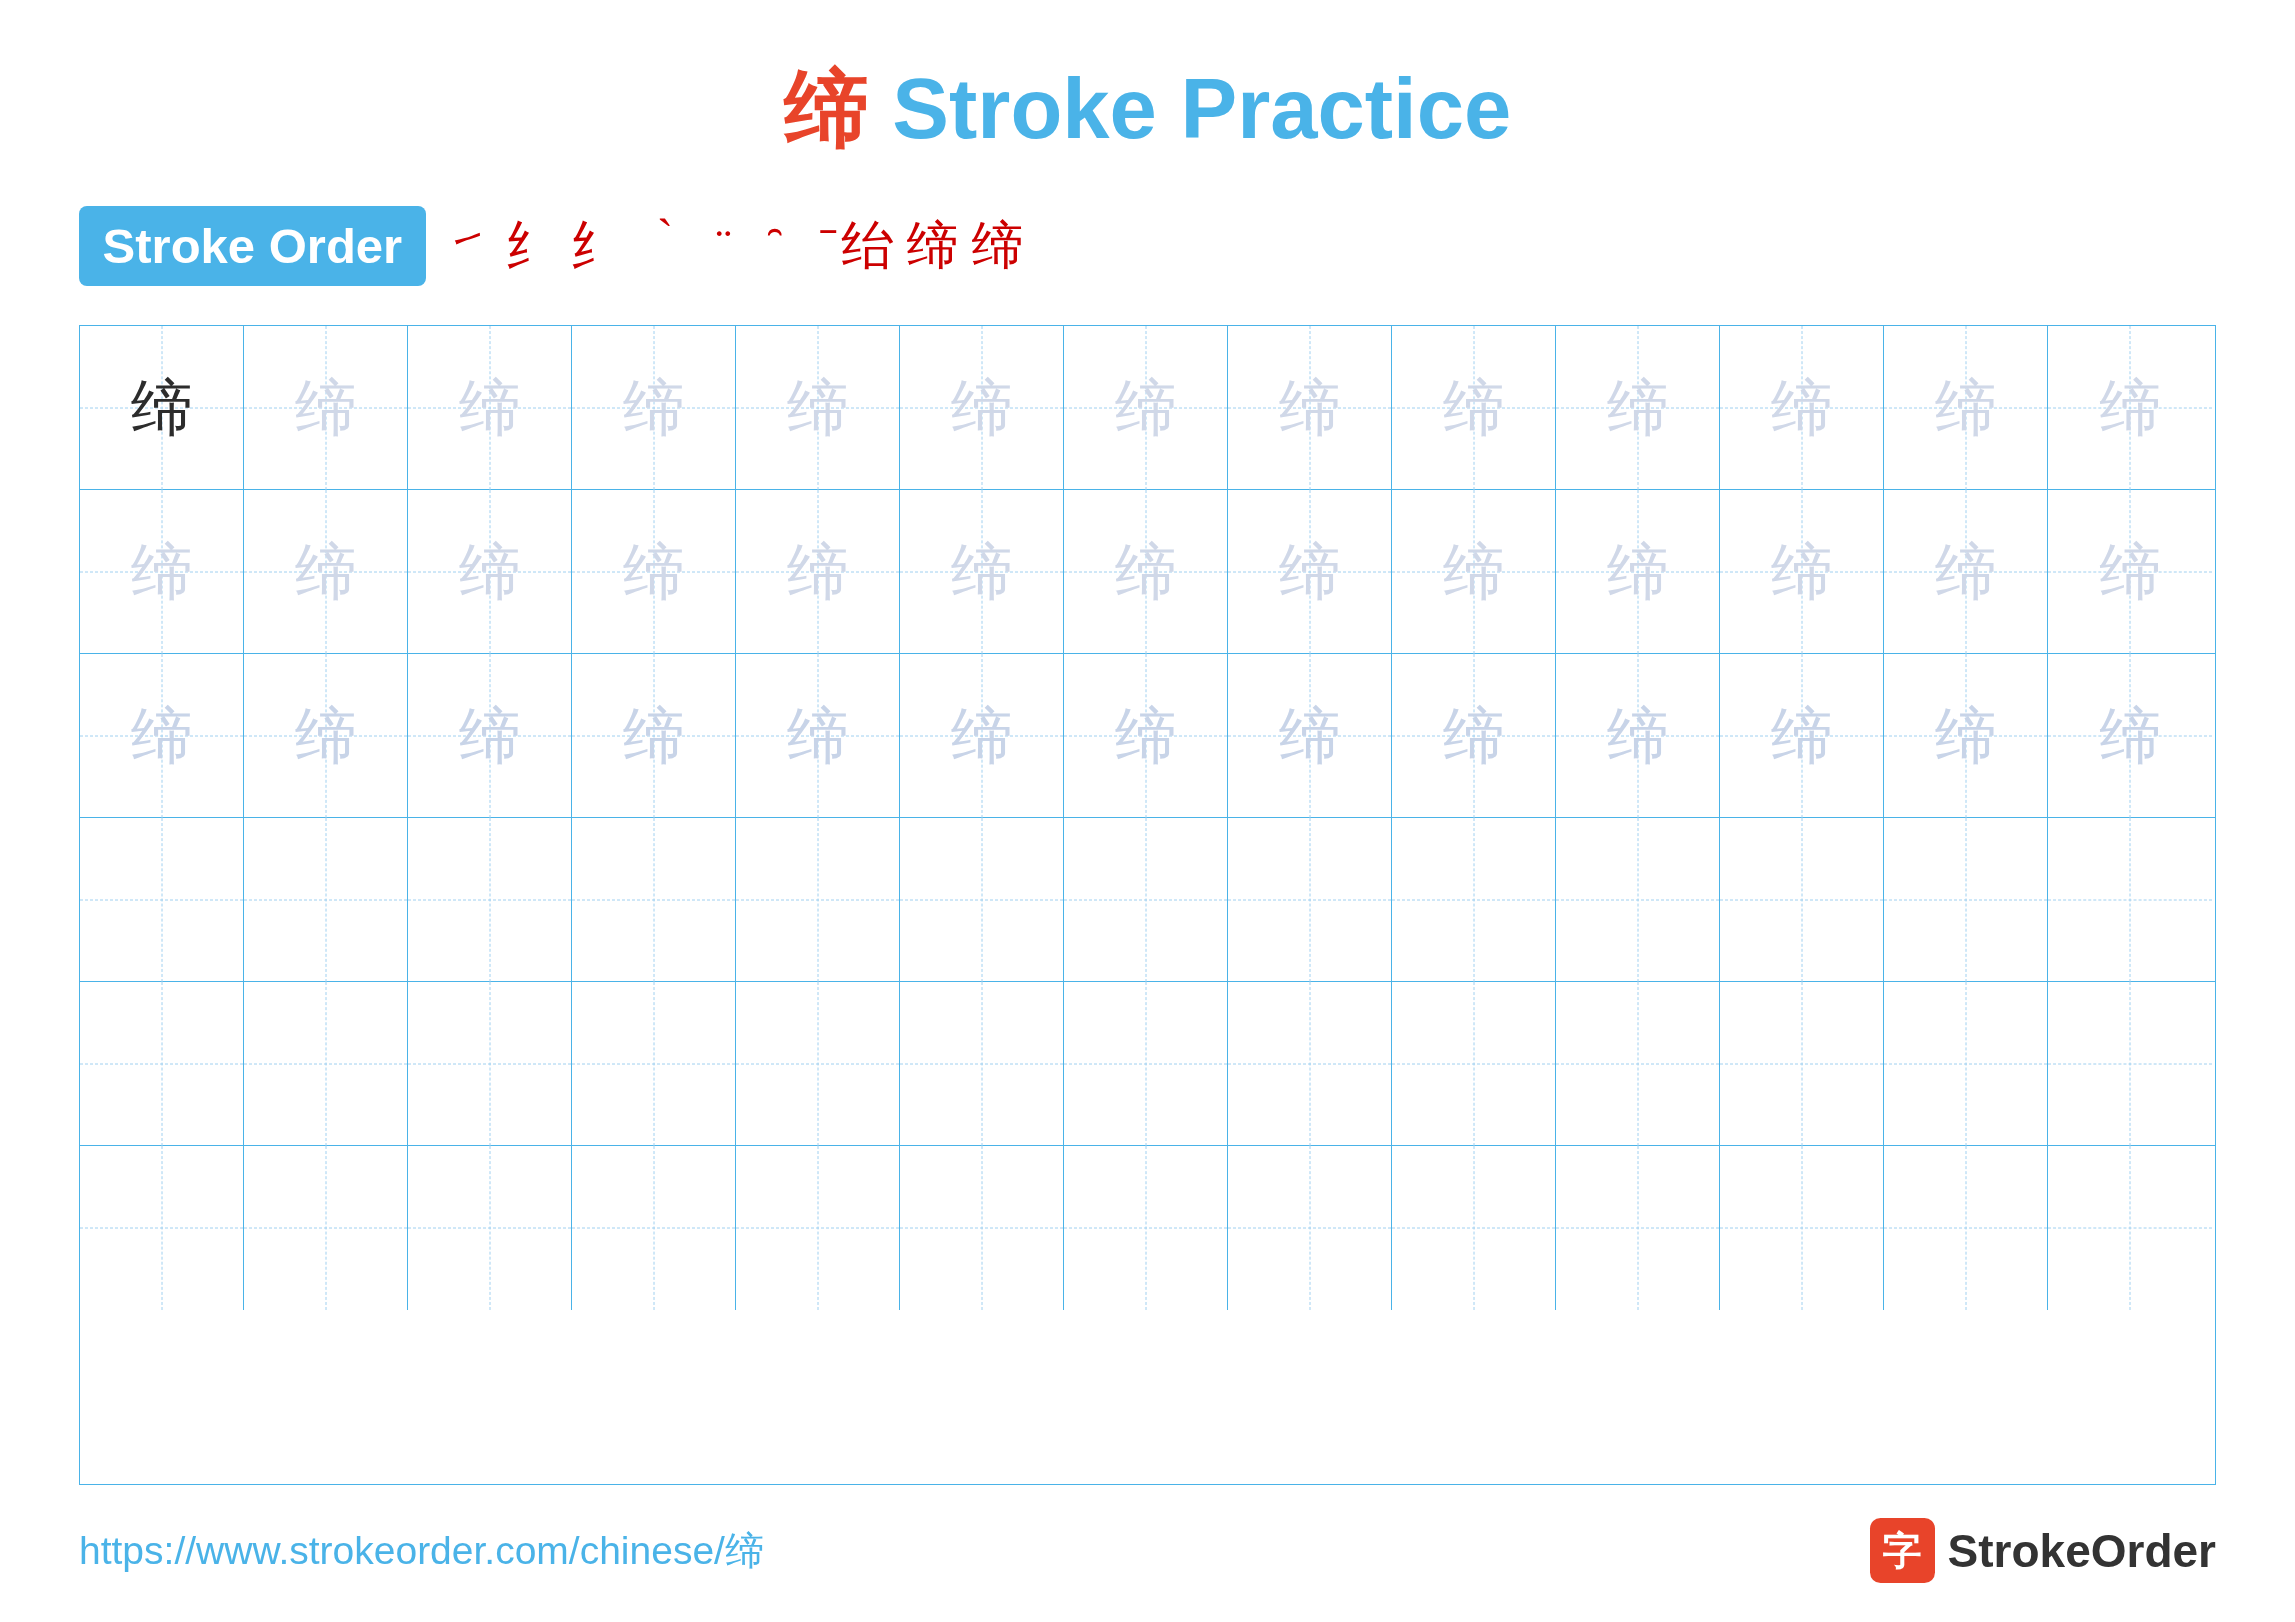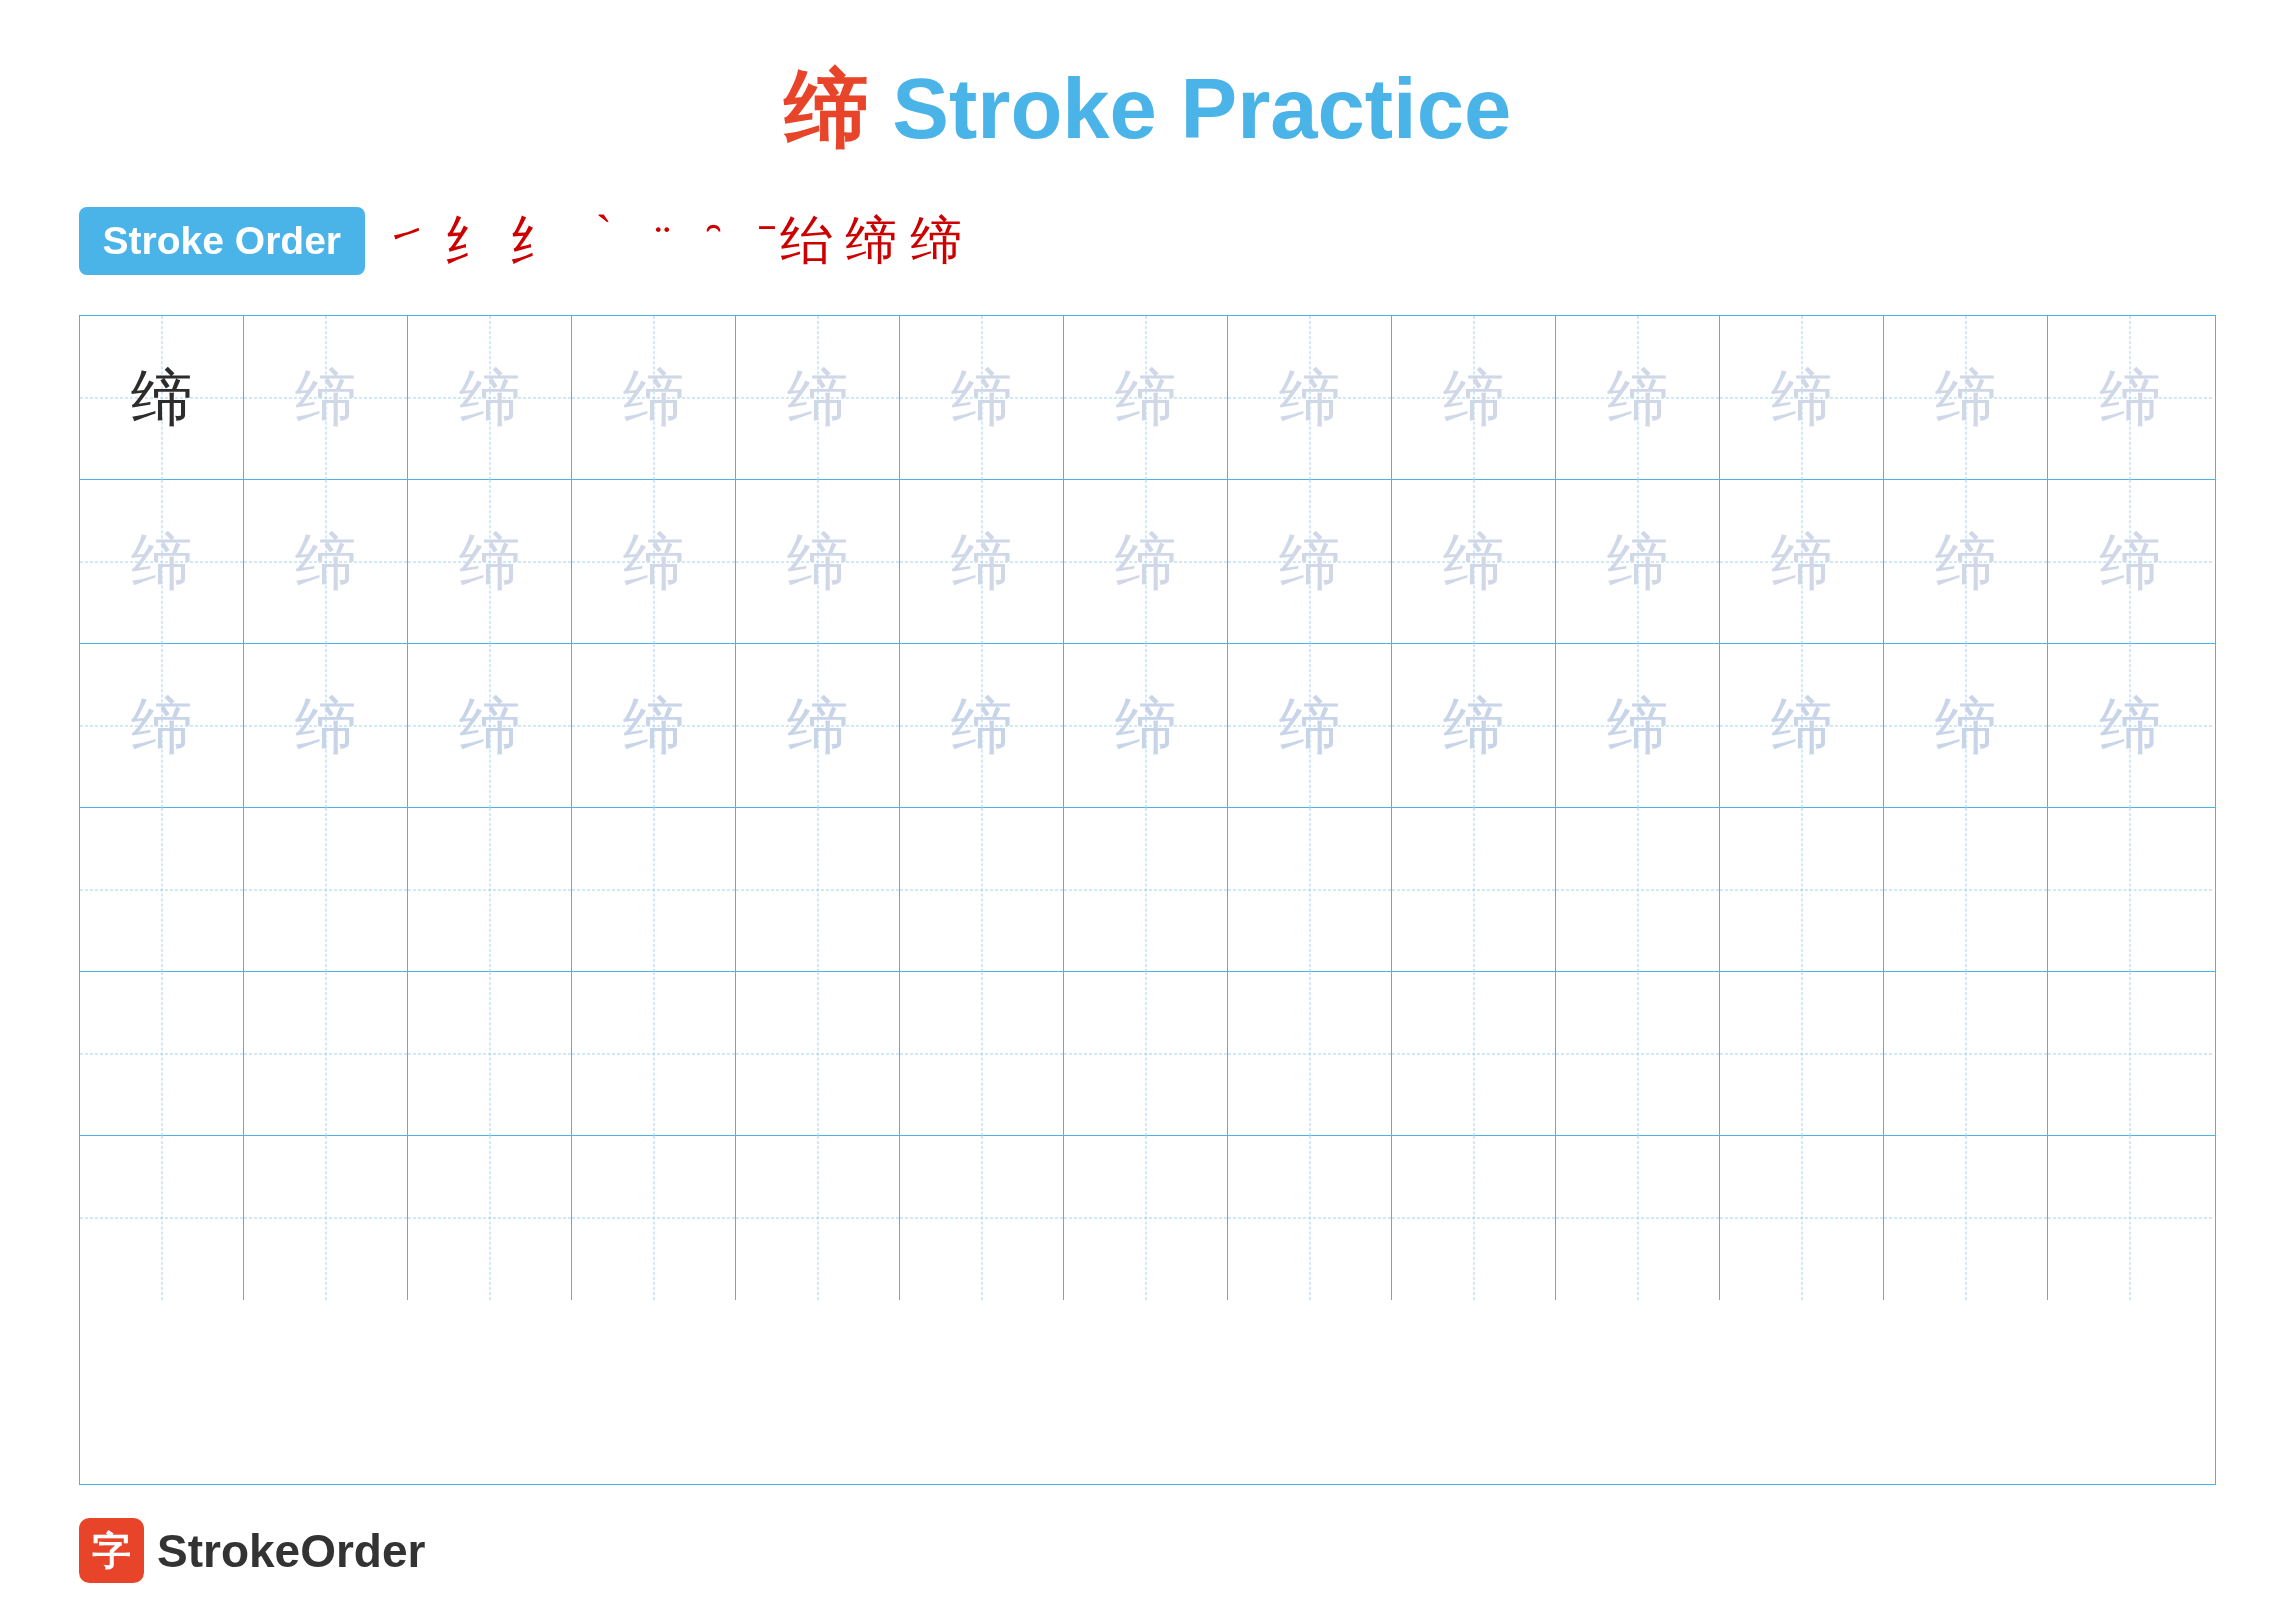--- a/index.html
+++ b/index.html
@@ -34,21 +34,21 @@
       display: flex;
       align-items: center;
       width: 100%;
       margin-bottom: 39px;
       gap: 19.6px;
     }
 
     .stroke-order-badge {
       background: #4ab3e8;
       color: #fff;
-      font-size: 39px;
+      font-size: 49px;
       font-weight: bold;
       padding: 11.8px 23.6px;
       border-radius: 7.9px;
       white-space: nowrap;
     }
 
     .stroke-sequence {
       display: flex;
       align-items: center;
       gap: 13px;
@@ -364,20 +364,23 @@
       <div class="grid-cell" style="height: 164px; min-width: 164px; max-width: 164px; flex: 0 0 auto;"></div>
       <div class="grid-cell" style="height: 164px; min-width: 164px; max-width: 164px; flex: 0 0 auto;"></div>
       <div class="grid-cell" style="height: 164px; min-width: 164px; max-width: 164px; flex: 0 0 auto;"></div>
       <div class="grid-cell" style="height: 164px; min-width: 164px; max-width: 164px; flex: 0 0 auto;"></div>
       <div class="grid-cell" style="height: 164px; min-width: 164px; max-width: 164px; flex: 0 0 auto;"></div>
       <div class="grid-cell" style="height: 164px; min-width: 164px; max-width: 164px; flex: 0 0 auto;"></div>
     </div>
   </div>
 
   <div class="footer">
+    <a class="footer-url" href="#">
+      <span>https://www.strokeorder.com/chinese/缔</span>
+    </a>
     <div class="footer-logo">
       <div class="footer-logo-icon">
         <span>字</span>
       </div>
       <span class="footer-logo-text">StrokeOrder</span>
     </div>
   </div>
 
 </div>
 

